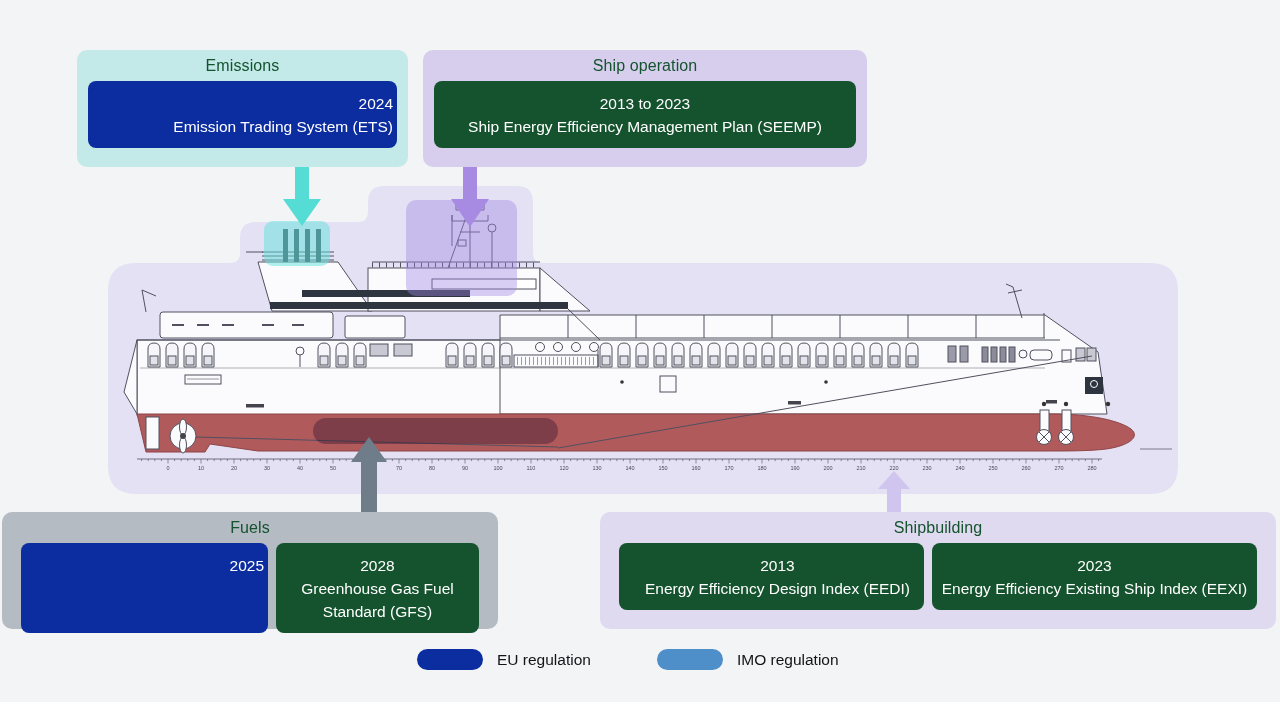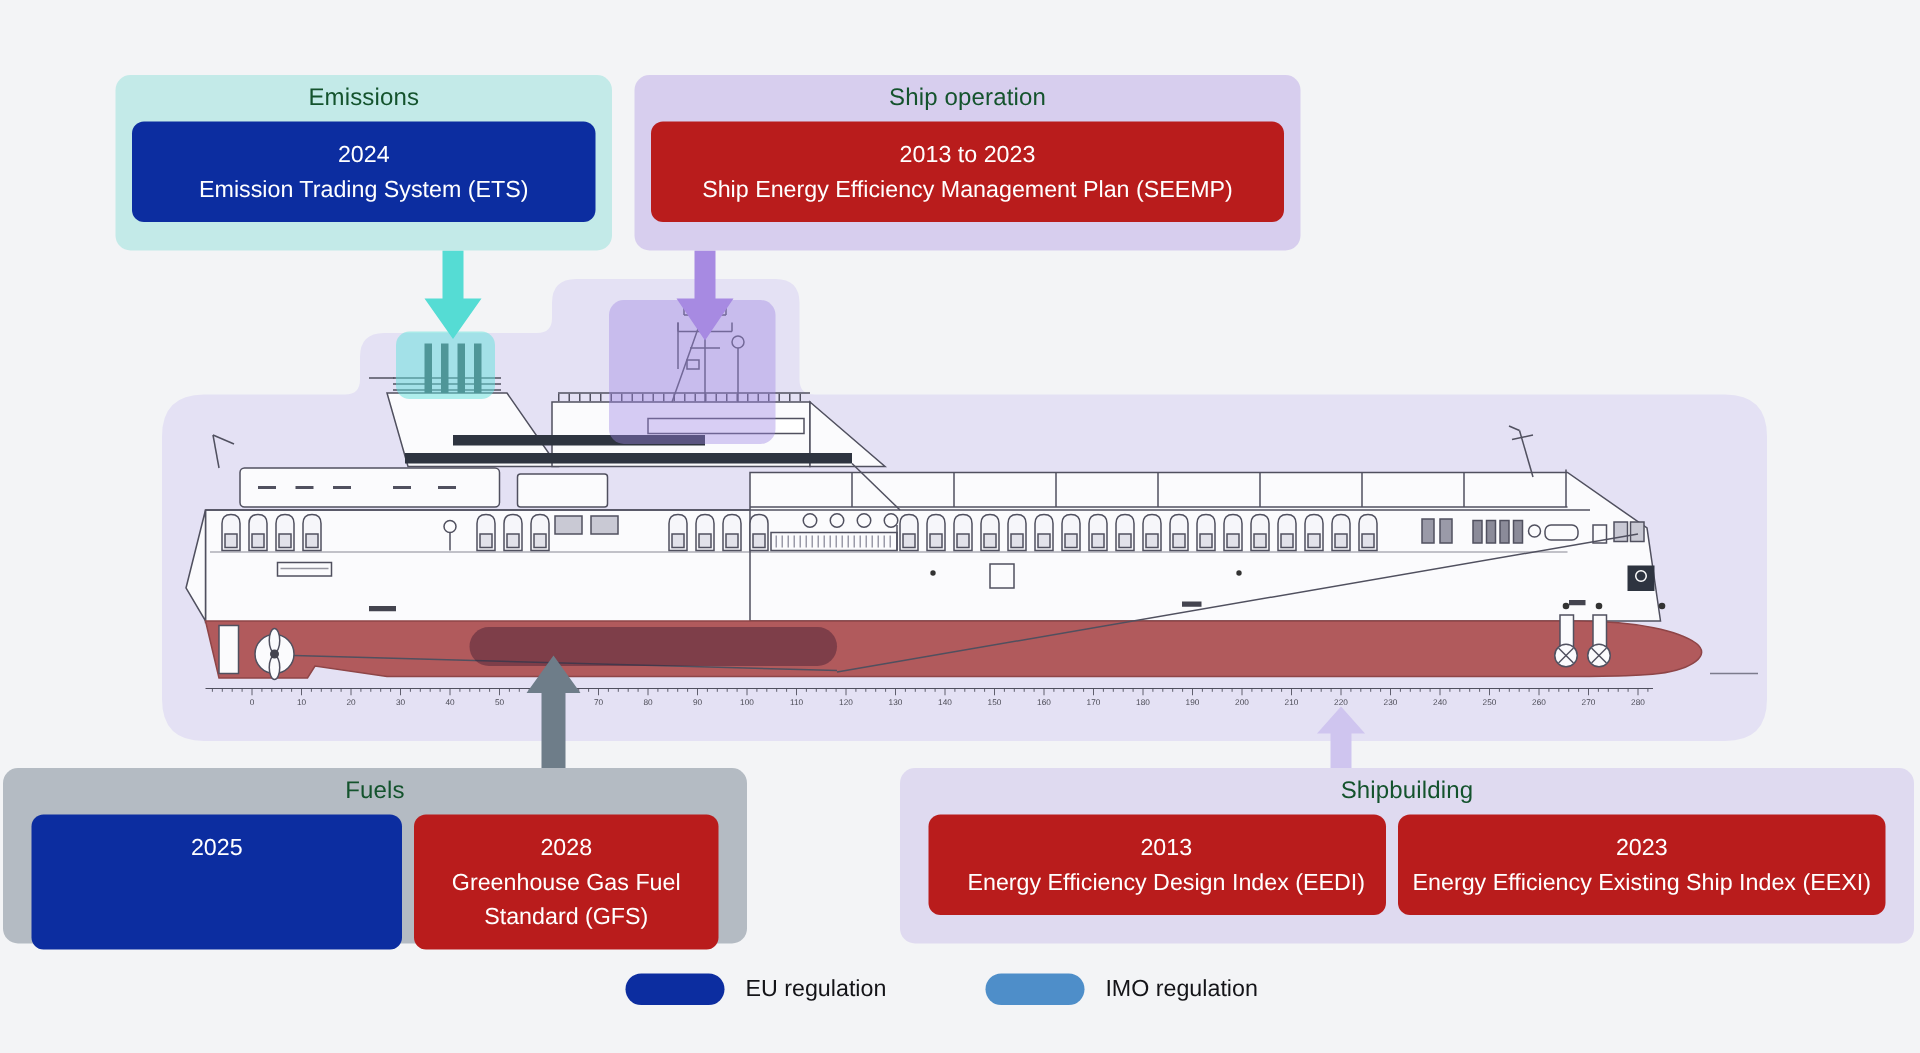--- a/index.html
+++ b/index.html
@@ -12,22 +12,22 @@
   .panel{position:absolute;border-radius:10px;z-index:5;}
   .panel-title{
     text-align:center;font-size:16px;font-weight:500;color:#14532d;
     padding:7px 0 6px 0;letter-spacing:.1px;
   }
   .reg-box{
     border-radius:8px;color:#ffffff;text-align:center;
     font-size:15.5px;line-height:23px;padding:11px 4px 10px 4px;
     box-sizing:border-box;
   }
-  .reg-eu{background:#0c2da0;}
-  .reg-imo{background:#b91c1c;}
+  .reg-eu{background:#0c2da0;text-align:right;}
+  .reg-imo{background:#14532d;}
   .panel-emissions{left:77px;top:50px;width:331px;height:117px;background:#c3eae8;}
   .panel-ship-operation{left:423px;top:50px;width:444px;height:117px;background:#d7ceee;}
   .panel-fuels{left:2px;top:512px;width:496px;height:117px;background:#b4bbc3;}
   .panel-shipbuilding{left:600px;top:512px;width:676px;height:117px;background:#dfdaf0;}
   .panel-single .reg-box{margin:0 11px;}
   .panel-row{display:flex;gap:8px;margin:0 19px;}
   .panel-row .reg-box{flex:1;}
   .panel-fuels .panel-row .reg-box:first-child{flex:0 0 247px;}
   .panel-shipbuilding .panel-row .reg-box:first-child{flex:0 0 305px;padding-left:16px;}
   .legend{position:absolute;left:417px;top:649px;display:flex;align-items:center;z-index:5;text-align:center;}

